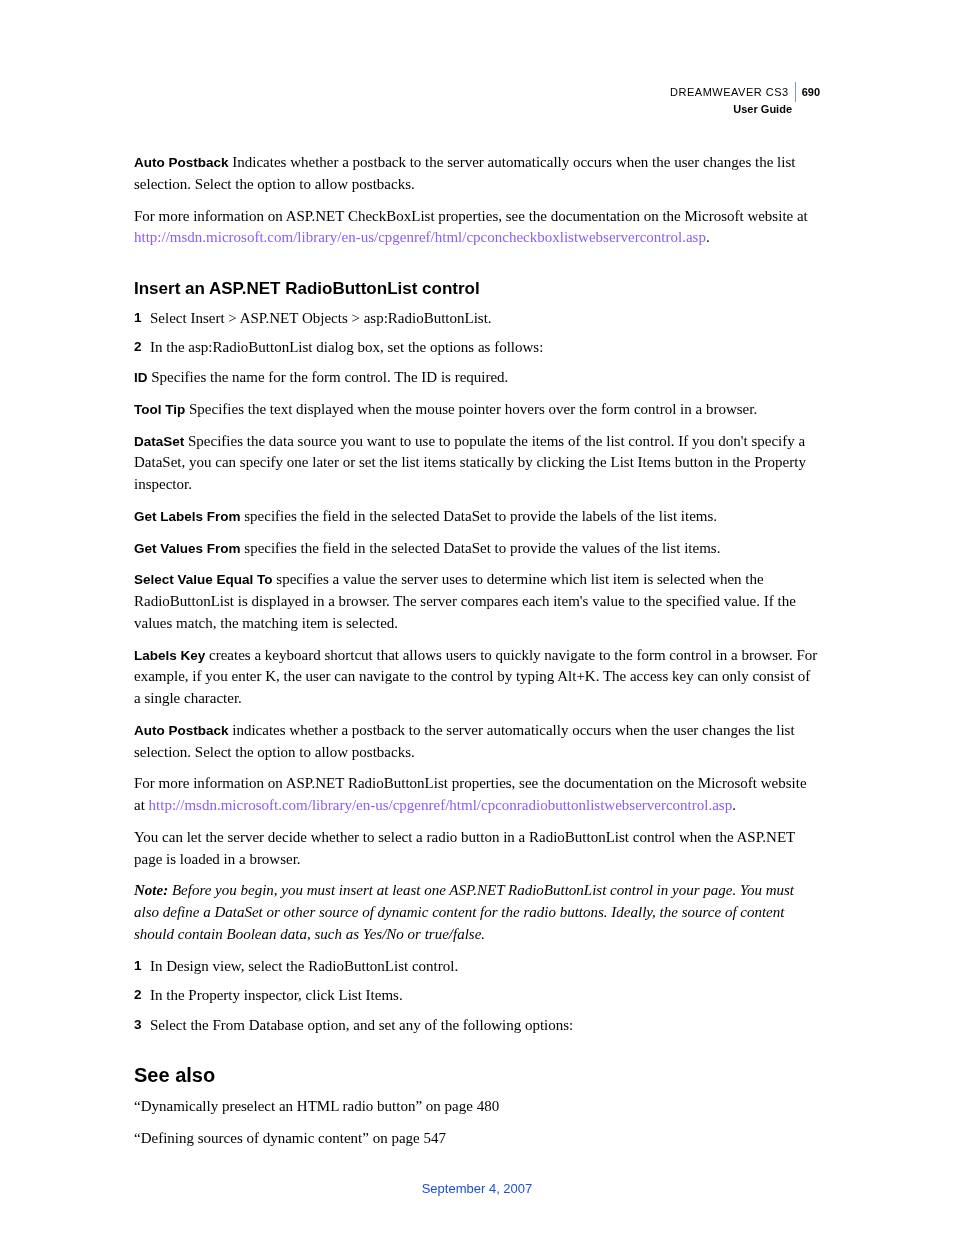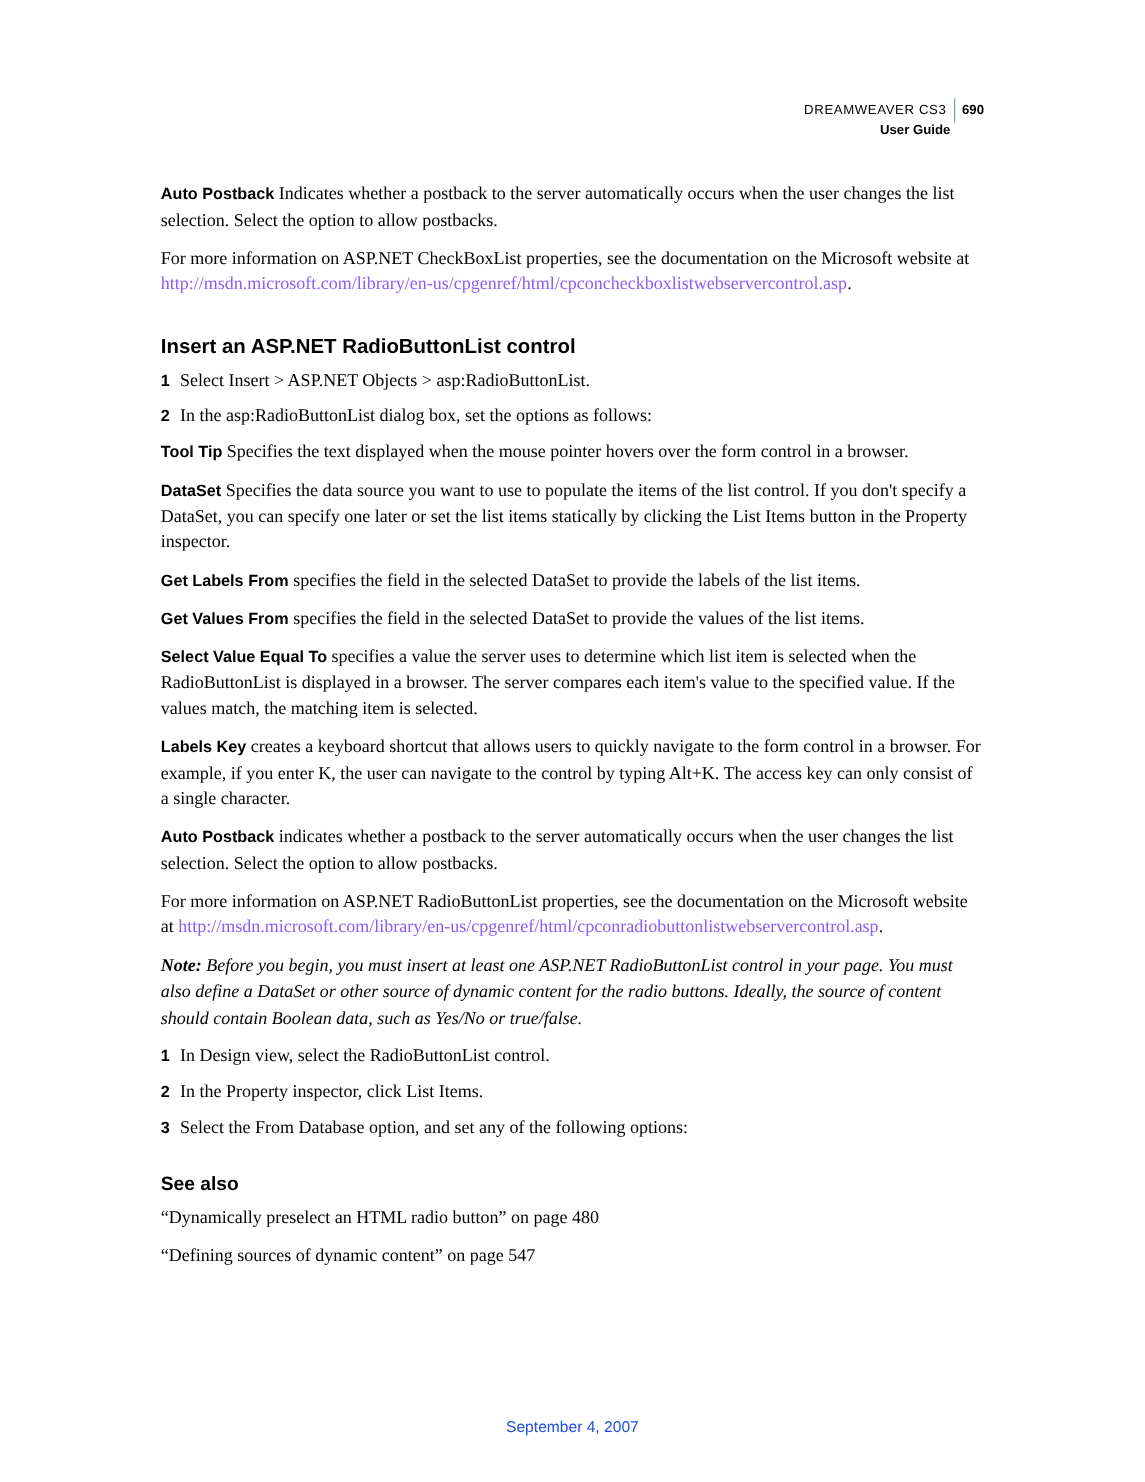--- a/index.html
+++ b/index.html
@@ -54,21 +54,21 @@
   h2 {
     font-family: "Myriad Pro", "Helvetica Neue", Arial, sans-serif;
     font-weight: bold;
     font-size: 17px;
     margin-top: 28px;
     margin-bottom: 6px;
   }
   h3 {
     font-family: "Myriad Pro", "Helvetica Neue", Arial, sans-serif;
     font-weight: bold;
-    font-size: 16px;
+    font-size: 20px;
     margin-top: 24px;
     margin-bottom: 6px;
   }
   a { color: #8b5cf6; text-decoration: none; }
   .ol-item {
     display: flex;
     margin-bottom: 8px;
   }
   .ol-num {
     font-family: "Myriad Pro", "Helvetica Neue", Arial, sans-serif;
@@ -120,20 +120,23 @@
     <div class="ol-item">
       <span class="ol-num">1</span>
       <span class="ol-text">Select Insert &gt; ASP.NET Objects &gt; asp:RadioButtonList.</span>
     </div>
     <div class="ol-item">
       <span class="ol-num">2</span>
       <span class="ol-text">In the asp:RadioButtonList dialog box, set the options as follows:</span>
     </div>
 
     <p class="def-para">
+      <span class="def-term">ID</span><span>  Specifies the name for the form control. The ID is required.</span>
+    </p>
+    <p class="def-para">
       <span class="def-term">Tool Tip</span><span>  Specifies the text displayed when the mouse pointer hovers over the form control in a browser.</span>
     </p>
     <p class="def-para">
       <span class="def-term">DataSet</span><span>  Specifies the data source you want to use to populate the items of the list control. If you don't specify a DataSet, you can specify one later or set the list items statically by clicking the List Items button in the Property inspector.</span>
     </p>
     <p class="def-para">
       <span class="def-term">Get Labels From</span><span>  specifies the field in the selected DataSet to provide the labels of the list items.</span>
     </p>
     <p class="def-para">
       <span class="def-term">Get Values From</span><span>  specifies the field in the selected DataSet to provide the values of the list items.</span>
@@ -147,20 +150,21 @@
     <p class="def-para">
       <span class="def-term">Auto Postback</span><span>  indicates whether a postback to the server automatically occurs when the user changes the list selection. Select the option to allow postbacks.</span>
     </p>
 
     <p>
       <span>For more information on ASP.NET RadioButtonList properties, see the documentation on the Microsoft website at </span><a>http://msdn.microsoft.com/library/en-us/cpgenref/html/cpconradiobuttonlistwebservercontrol.asp</a><span>.</span>
     </p>
   </div>
 
   <div class="section">
+    <p>You can let the server decide whether to select a radio button in a RadioButtonList control when the ASP.NET page is loaded in a browser.</p>
     <p>
       <span class="note-label">Note:</span><span class="note-body"> Before you begin, you must insert at least one ASP.NET RadioButtonList control in your page. You must also define a DataSet or other source of dynamic content for the radio buttons. Ideally, the source of content should contain Boolean data, such as Yes/No or true/false.</span>
     </p>
     <div class="ol-item">
       <span class="ol-num">1</span>
       <span class="ol-text">In Design view, select the RadioButtonList control.</span>
     </div>
     <div class="ol-item">
       <span class="ol-num">2</span>
       <span class="ol-text">In the Property inspector, click List Items.</span>

